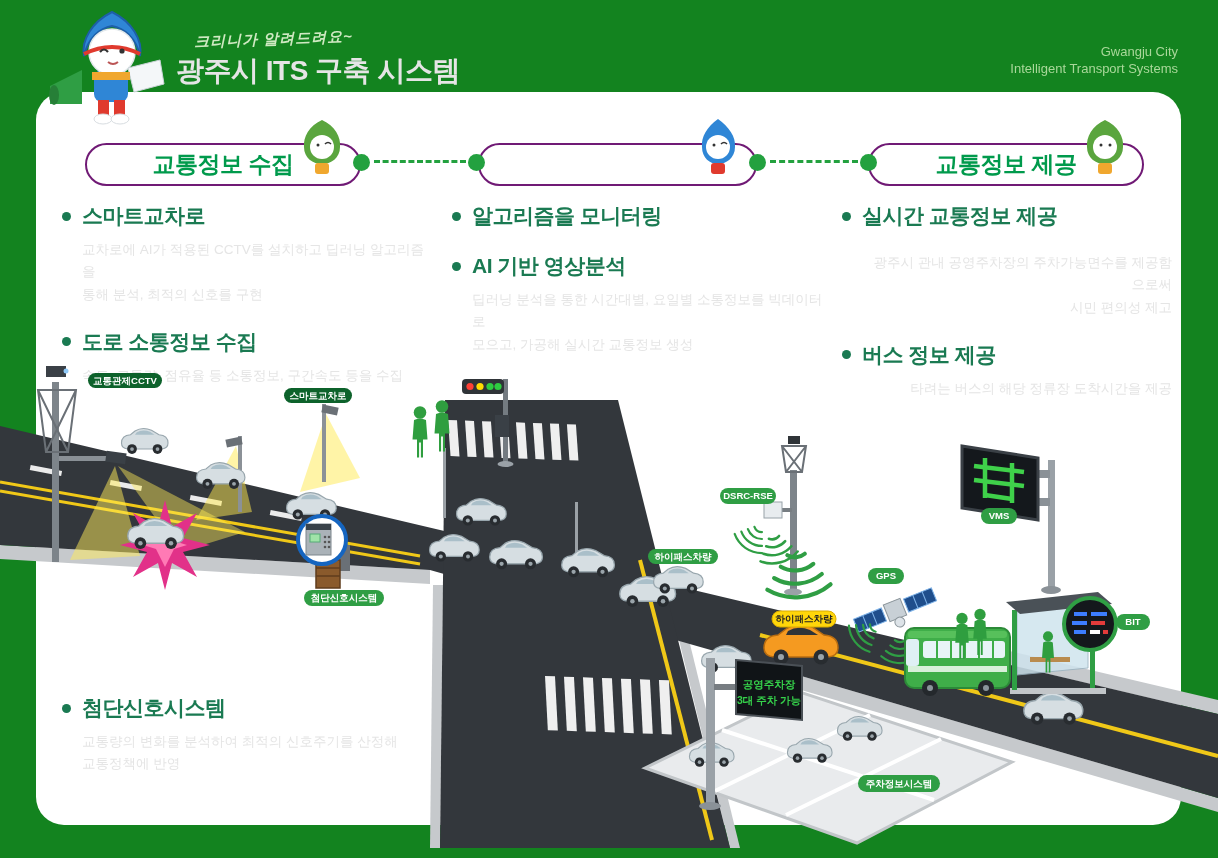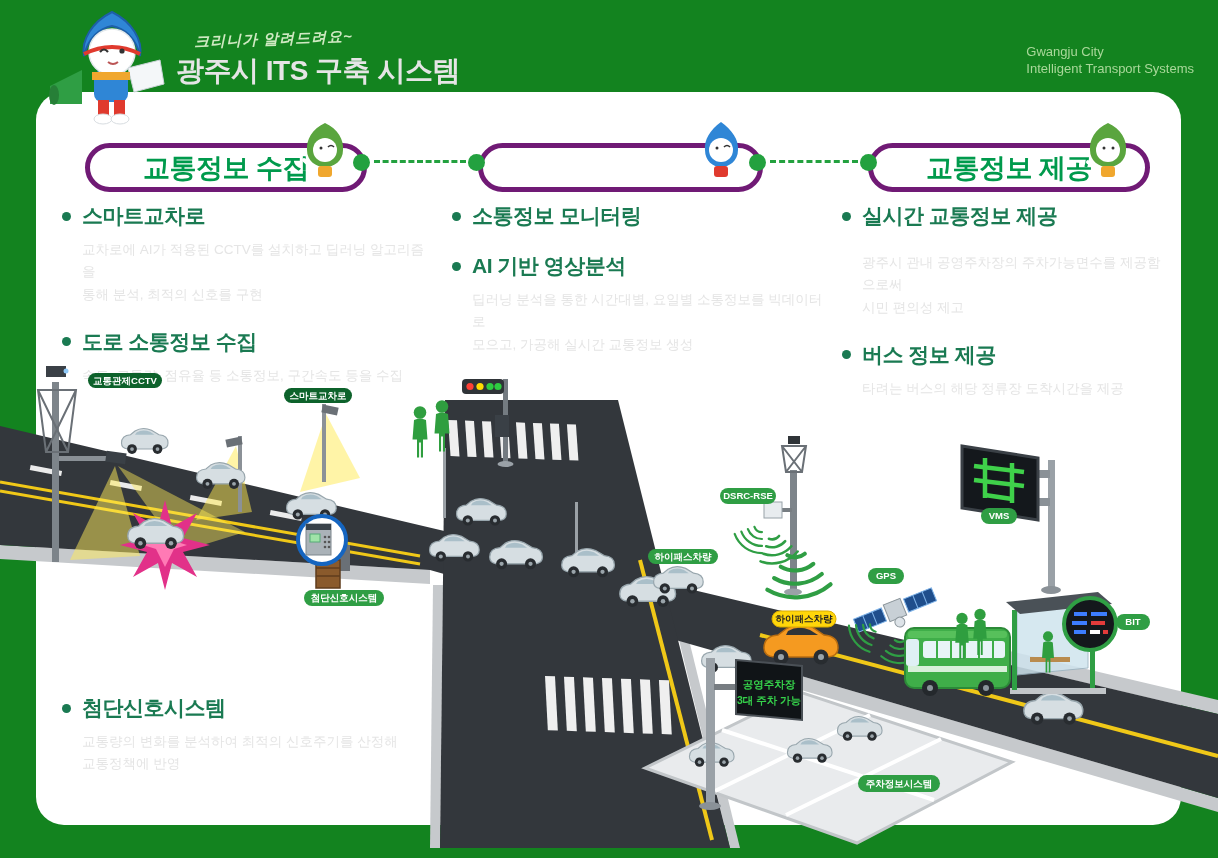--- a/index.html
+++ b/index.html
@@ -5,27 +5,27 @@
   html,body{margin:0;padding:0;background:#e9e9e9;}
   .stage{position:relative;width:1218px;height:858px;overflow:hidden;
          background:#13831f;font-family:"Liberation Sans","DejaVu Sans",sans-serif;}
   .card{position:absolute;left:36px;top:92px;width:1145px;height:733px;
         background:#ffffff;border-radius:28px;}
   
   .speech{position:absolute;left:194px;top:30px;color:#cfe9c2;font-size:15px;
           font-style:italic;font-weight:bold;letter-spacing:1px;transform:rotate(-2deg);}
   .title{position:absolute;left:176px;top:52px;color:#e5e5e5;font-size:28px;
          font-weight:800;letter-spacing:-0.5px;}
-  .en{position:absolute;right:24px;top:44px;text-align:left;color:#a9d89a;
+  .en{position:absolute;right:40px;top:44px;text-align:right;color:#a9d89a;
       font-size:13px;line-height:1.3;margin-left:28px;}
   .mascot-main{position:absolute;left:48px;top:10px;}
   
-  .pill{position:absolute;top:143px;height:39px;background:#fff;border:5px solid #701a75;
+  .pill{position:absolute;top:143px;height:39px;background:#fff;border:2px solid #701a75;
         border-radius:26px;display:flex;align-items:center;justify-content:center;
-        color:#009a4c;font-size:27px;font-weight:800;letter-spacing:-0.5px;}
+        color:#009a4c;font-size:23px;font-weight:800;letter-spacing:-0.5px;}
   .pill .pm{position:absolute;right:12px;top:-28px;}
   .conn-dot{position:absolute;top:154px;width:17px;height:17px;border-radius:50%;background:#23a13f;}
   .dashline{position:absolute;top:160px;border-top:3px dashed #23a13f;}
   
   .col{position:absolute;top:202px;}
   .sec-item{margin-bottom:22px;}
   .sec-h{display:flex;align-items:center;color:#1a7a52;font-size:21px;font-weight:800;
          letter-spacing:-0.5px;margin-bottom:9px;}
   .dot{width:9px;height:9px;border-radius:50%;background:#1a7a52;margin-right:11px;flex:0 0 auto;}
   .sec-p{margin:8px 0 0 20px;color:#e5e5e5;font-size:13.5px;line-height:1.65;white-space:pre-line;}
@@ -121,34 +121,34 @@
           <span>도로 소통정보 수집</span>
         </div>
       <p class="sec-p">속도, 교통량, 점유율 등 소통정보, 구간속도 등을 수집</p>
     </div>
   </div>
 
   <div class="col" style="left:452px;width:372px;">
     <div class="sec-item">
       <div class="sec-h">
           <span class="dot"></span>
-          <span>소통정보 모니터링</span>
+          <span>알고리즘을 모니터링</span>
         </div>
     </div>
     <div class="sec-item">
       <div class="sec-h">
           <span class="dot"></span>
           <span>AI 기반 영상분석</span>
         </div>
       <p class="sec-p">딥러닝 분석을 통한 시간대별, 요일별 소통정보를 빅데이터로
 모으고, 가공해 실시간 교통정보 생성</p>
     </div>
   </div>
 
-  <div class="col" style="left:842px;width:330px;">
+  <div class="col" style="left:842px;width:330px;text-align:right;">
     <div class="sec-item">
       <div class="sec-h">
           <span class="dot"></span>
           <span>실시간 교통정보 제공</span>
         </div>
     </div>
     <div class="sec-item">
       <p class="sec-p">광주시 관내 공영주차장의 주차가능면수를 제공함으로써
 시민 편의성 제고</p>
     </div>

